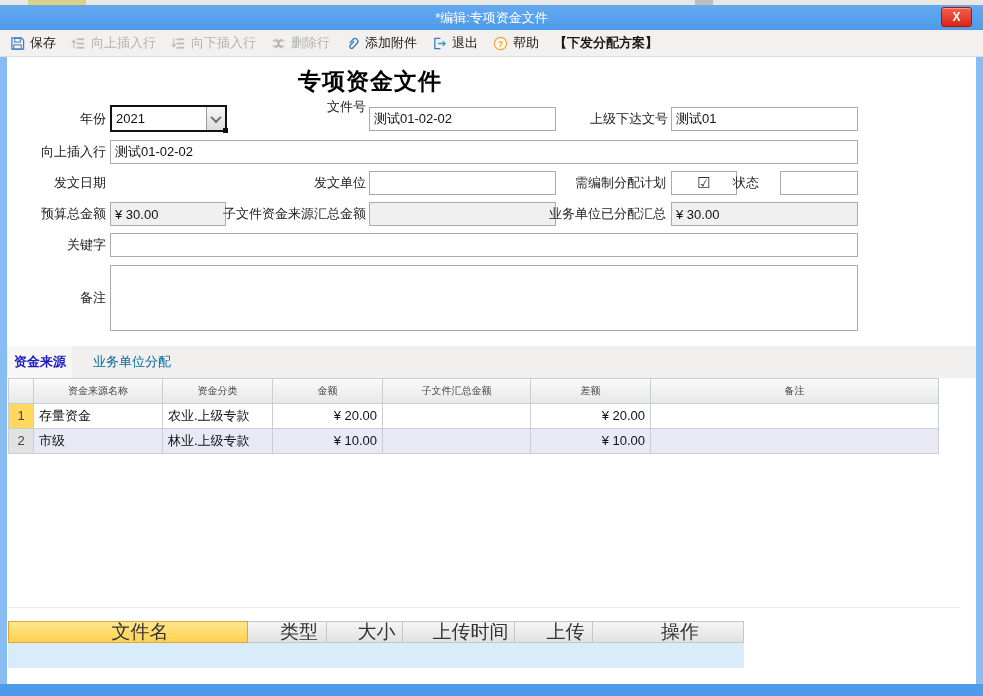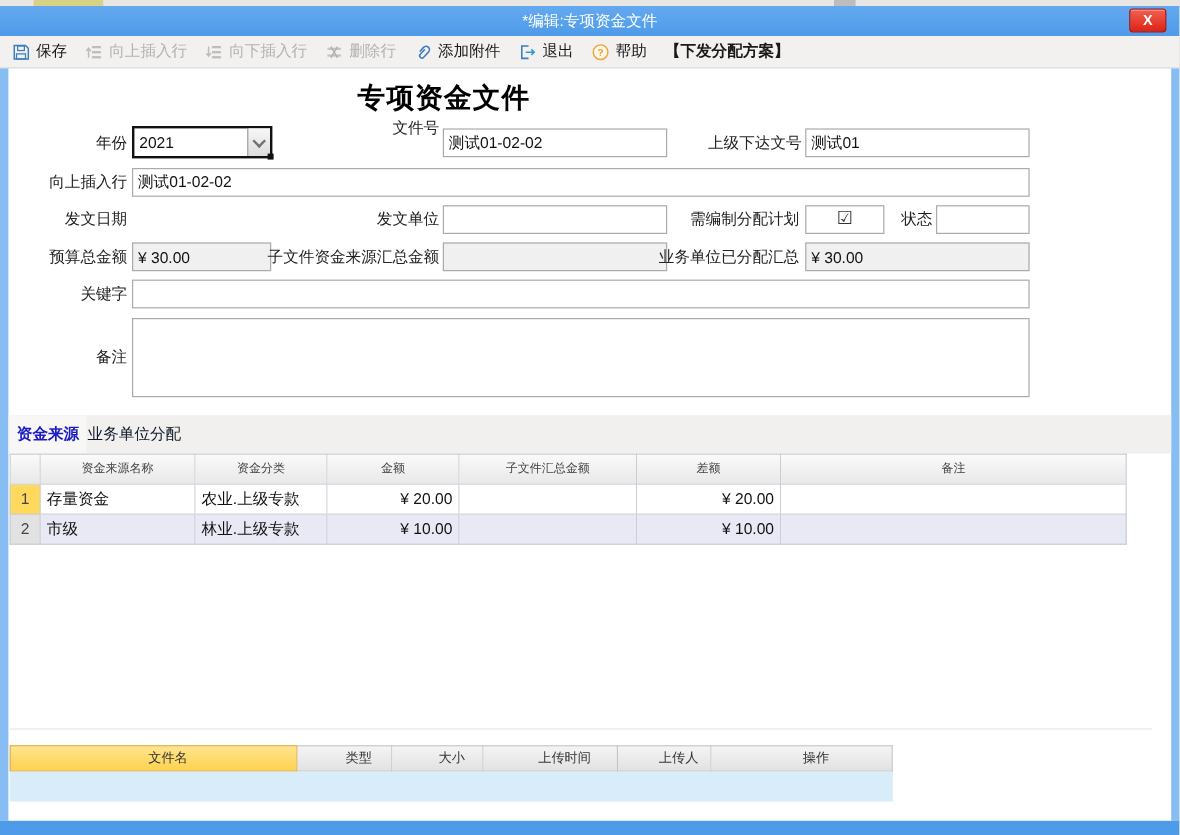--- a/index.html
+++ b/index.html
@@ -42,41 +42,41 @@
              display:flex;align-items:center;justify-content:center;}
   .chev{width:6px;height:6px;border-right:2px solid #707070;border-bottom:2px solid #707070;
         transform:rotate(45deg) translate(-1px,-1px);}
   .combo-handle{position:absolute;left:223px;top:128px;width:5px;height:5px;background:#111;}
   .chk-box{position:absolute;left:671px;top:171px;width:66px;height:24px;border:1px solid #ababab;
            box-sizing:border-box;text-align:center;line-height:21px;font-size:15px;color:#333;background:#fff;}
   
   .tabstrip{position:absolute;left:7px;top:346px;width:969px;height:32px;background:#f1f0ee;}
   .tab{position:absolute;top:346px;height:32px;line-height:32px;text-align:center;font-size:13px;cursor:pointer;}
   .tab.active{left:8px;width:64px;color:#1c1cc4;font-weight:bold;background:#f8f7f6;}
-  .tab.inactive{left:60px;width:104px;color:#0f172a;}
+  .tab.inactive{left:80px;width:104px;color:#0369a1;}
   
   .ftable{position:absolute;left:8px;top:378px;}
   .frow{display:flex;}
   .fh{box-sizing:border-box;height:26px;line-height:24px;border:1px solid #c9cdd6;border-left:none;
       background:linear-gradient(#fafafa,#e8e8e8);font-size:10px;color:#444;text-align:center;}
   .fh.first{border-left:1px solid #c9cdd6;}
   .fc{box-sizing:border-box;height:25px;line-height:23px;border-right:1px solid #c9cdd6;
       border-bottom:1px solid #c9cdd6;font-size:13px;color:#111;padding:0 5px;overflow:hidden;white-space:nowrap;}
   .fc.first{border-left:1px solid #c9cdd6;}
   .fc.num{text-align:center;padding:0;color:#444;}
   .fc.rt{text-align:right;}
   .row-a .fc{background:#fff;}
   .row-b .fc{background:#e9e9f6;}
   .row-a .fc.num{background:#ffd95e;}
   .row-b .fc.num{background:#e2e2e2;}
   
   .sep-line{position:absolute;left:8px;top:607px;width:952px;height:1px;background:#e8e8e8;}
   .atable{position:absolute;left:8px;top:621px;display:flex;}
   .ah{box-sizing:border-box;height:22px;line-height:20px;border:1px solid #c6c6c6;border-left:none;
-      background:linear-gradient(#f4f4f4,#e2e2e2);font-size:11px;color:#333;text-align:center;padding-left:24px;}
+      background:linear-gradient(#f4f4f4,#e2e2e2);font-size:19px;color:#333;text-align:center;padding-left:24px;}
   .ah.first{border-left:1px solid #dca83e;border-color:#dca83e;background:linear-gradient(#ffe58e,#ffd24f);}
   .a-empty-row{position:absolute;left:8px;top:643px;width:736px;height:25px;background:#d9ecfa;}
 </style>
 </head>
 <body>
 
 <div class="screen">
 
   <div class="top-strip">
     <div class="top-tab"></div>
@@ -168,21 +168,21 @@
   <input class="inp" style="left: 671px; top: 107px; width: 187px;" value="测试01">
 
   <div class="lbl" style="left:28px;top:140px;width:78px;line-height:24px;">向上插入行</div>
   <input class="inp" style="left: 110px; top: 140px; width: 748px;" value="测试01-02-02">
 
   <div class="lbl" style="left:28px;top:171px;width:78px;line-height:24px;">发文日期</div>
   <div class="lbl" style="left:300px;top:171px;width:66px;line-height:24px;">发文单位</div>
   <input class="inp" style="left: 369px; top: 171px; width: 187px;" value="">
   <div class="lbl" style="left:560px;top:171px;width:106px;line-height:24px;">需编制分配计划</div>
   <div class="chk-box"><span>☑</span></div>
-  <div class="lbl" style="left:747px;top:171px;width:30px;line-height:24px;">状态</div>
+  <div class="lbl" style="left:729px;top:171px;width:30px;line-height:24px;">状态</div>
   <input class="inp" style="left: 780px; top: 171px; width: 78px;" value="">
 
   <div class="lbl" style="left:28px;top:202px;width:78px;line-height:24px;">预算总金额</div>
   <input class="inp ro" readonly="" style="left: 110px; top: 202px; width: 116px;" value="¥ 30.00">
   <div class="lbl" style="left:216px;top:202px;width:150px;line-height:24px;">子文件资金来源汇总金额</div>
   <input class="inp ro" readonly="" style="left: 369px; top: 202px; width: 187px;" value="">
   <div class="lbl" style="left:544px;top:202px;width:122px;line-height:24px;">业务单位已分配汇总</div>
   <input class="inp ro" readonly="" style="left: 671px; top: 202px; width: 187px;" value="¥ 30.00">
 
   <div class="lbl" style="left:46px;top:233px;width:60px;line-height:24px;">关键字</div>

